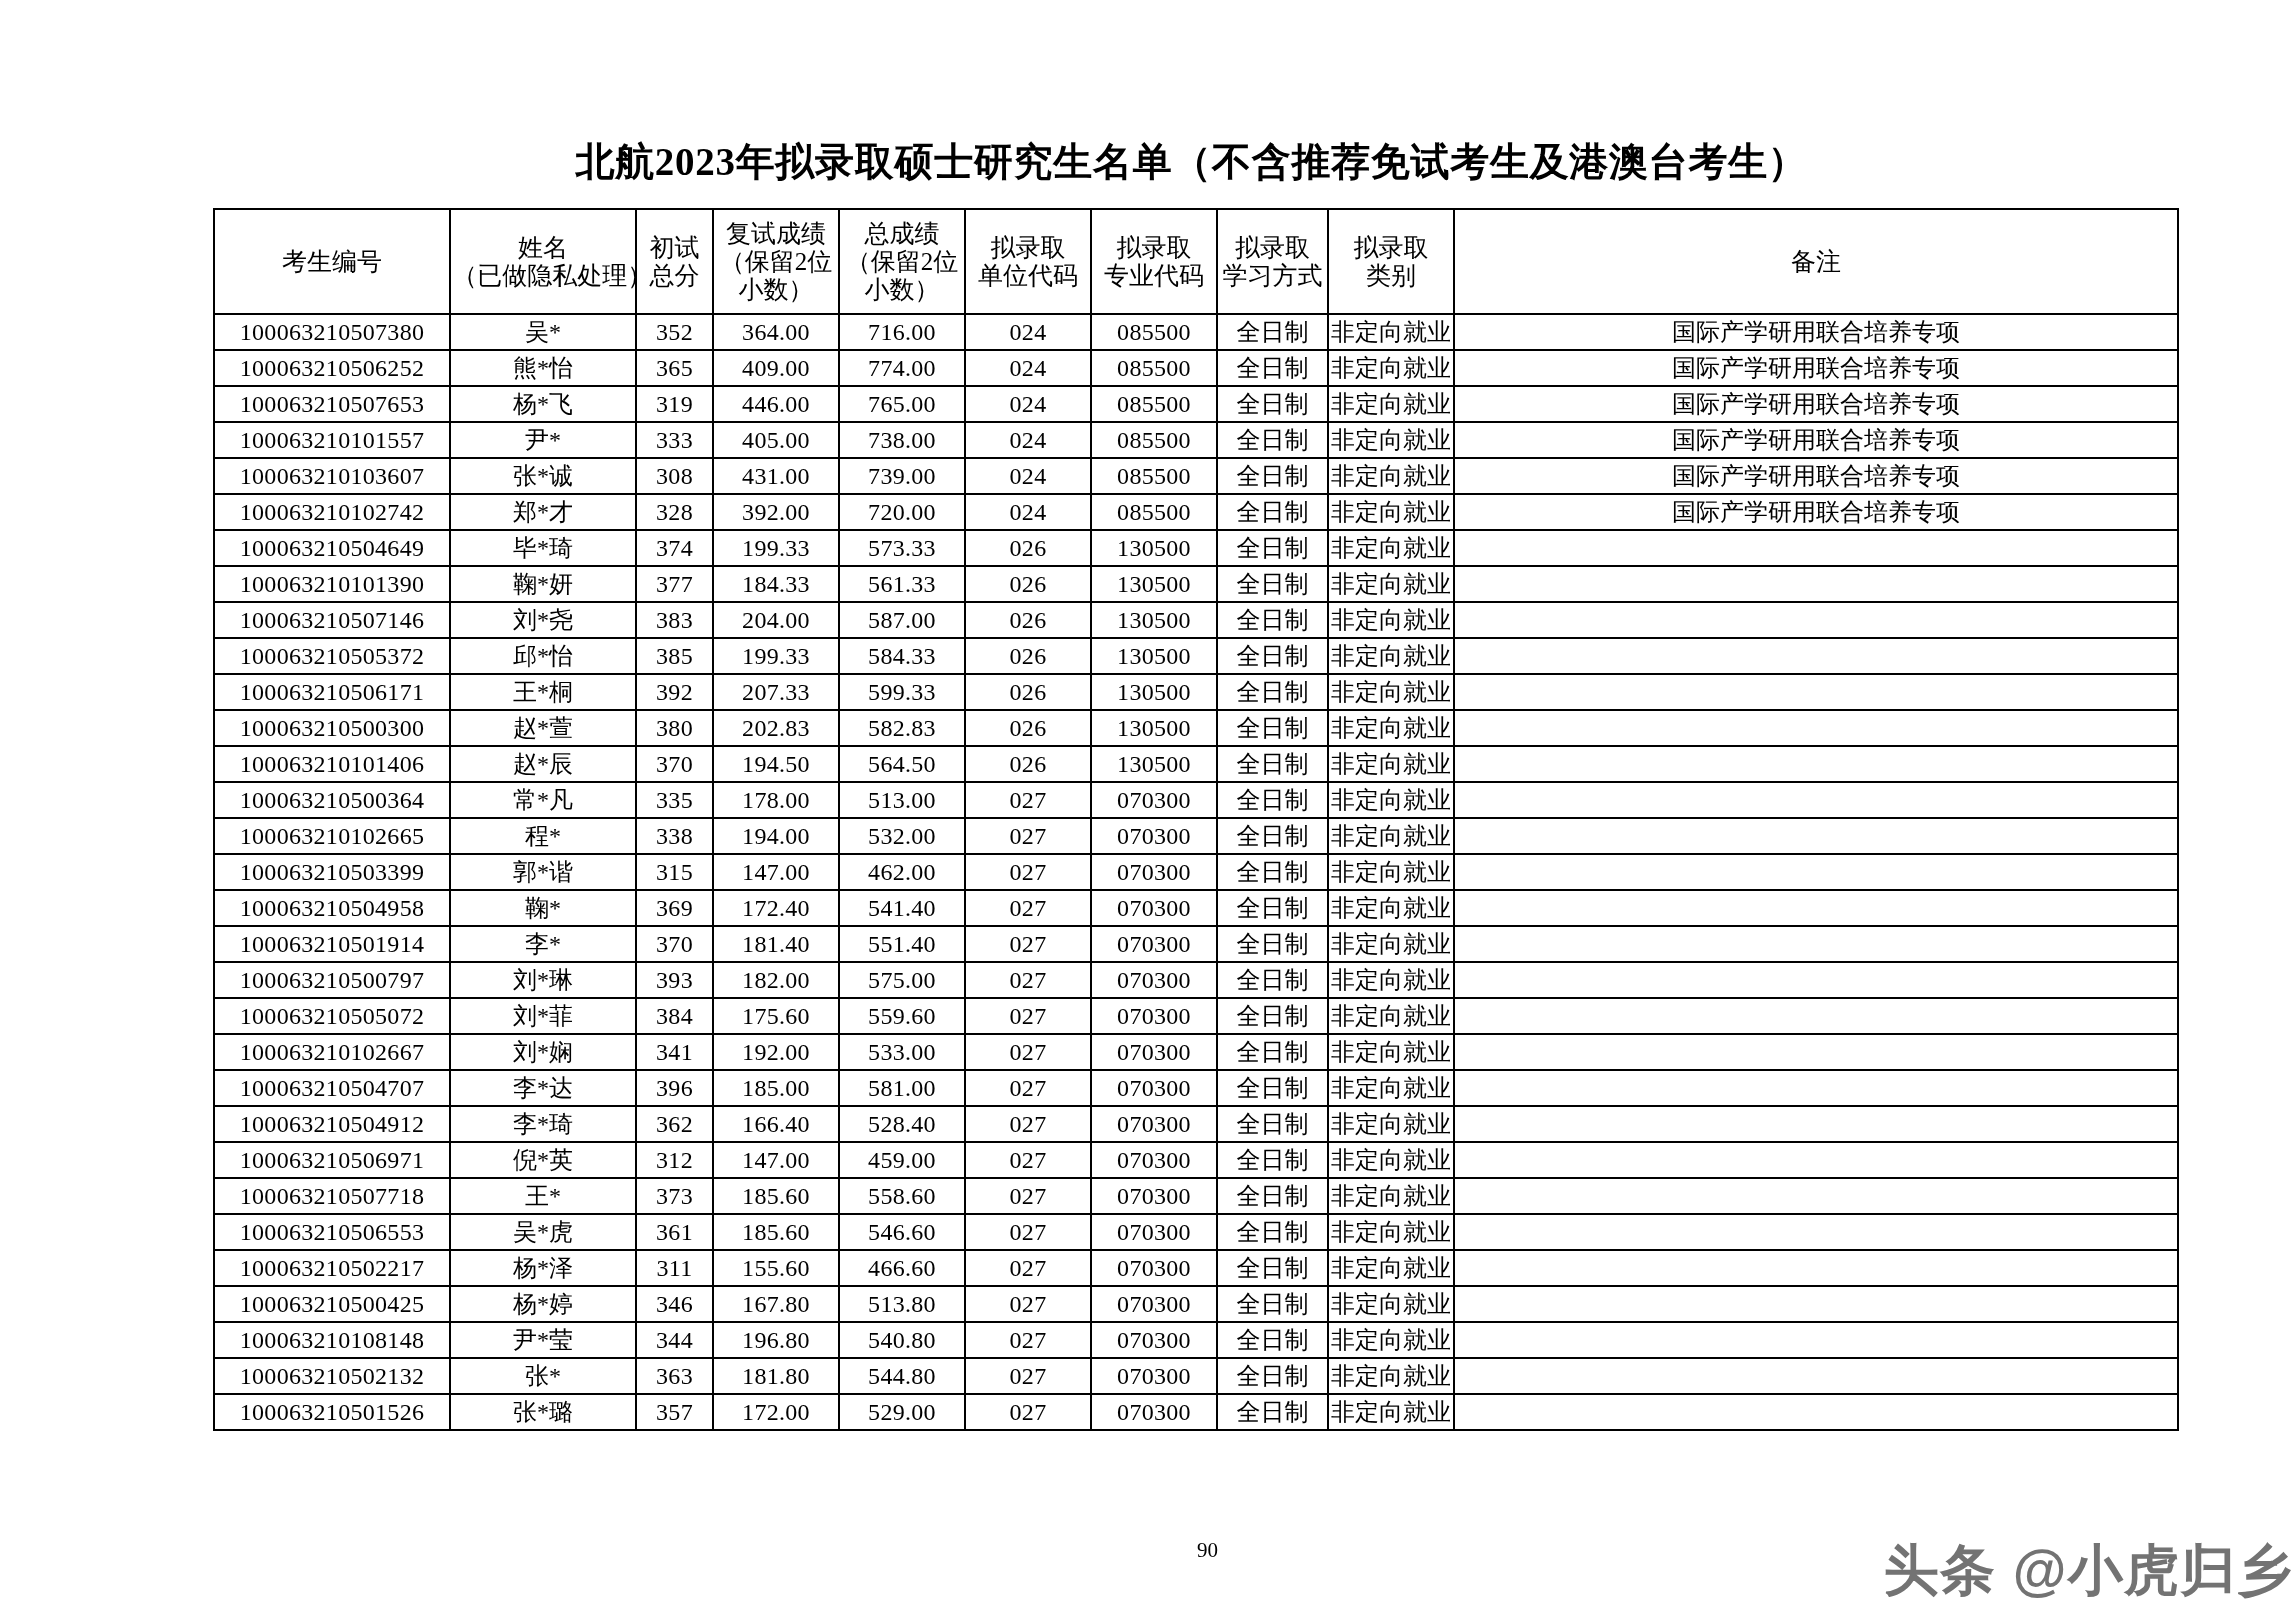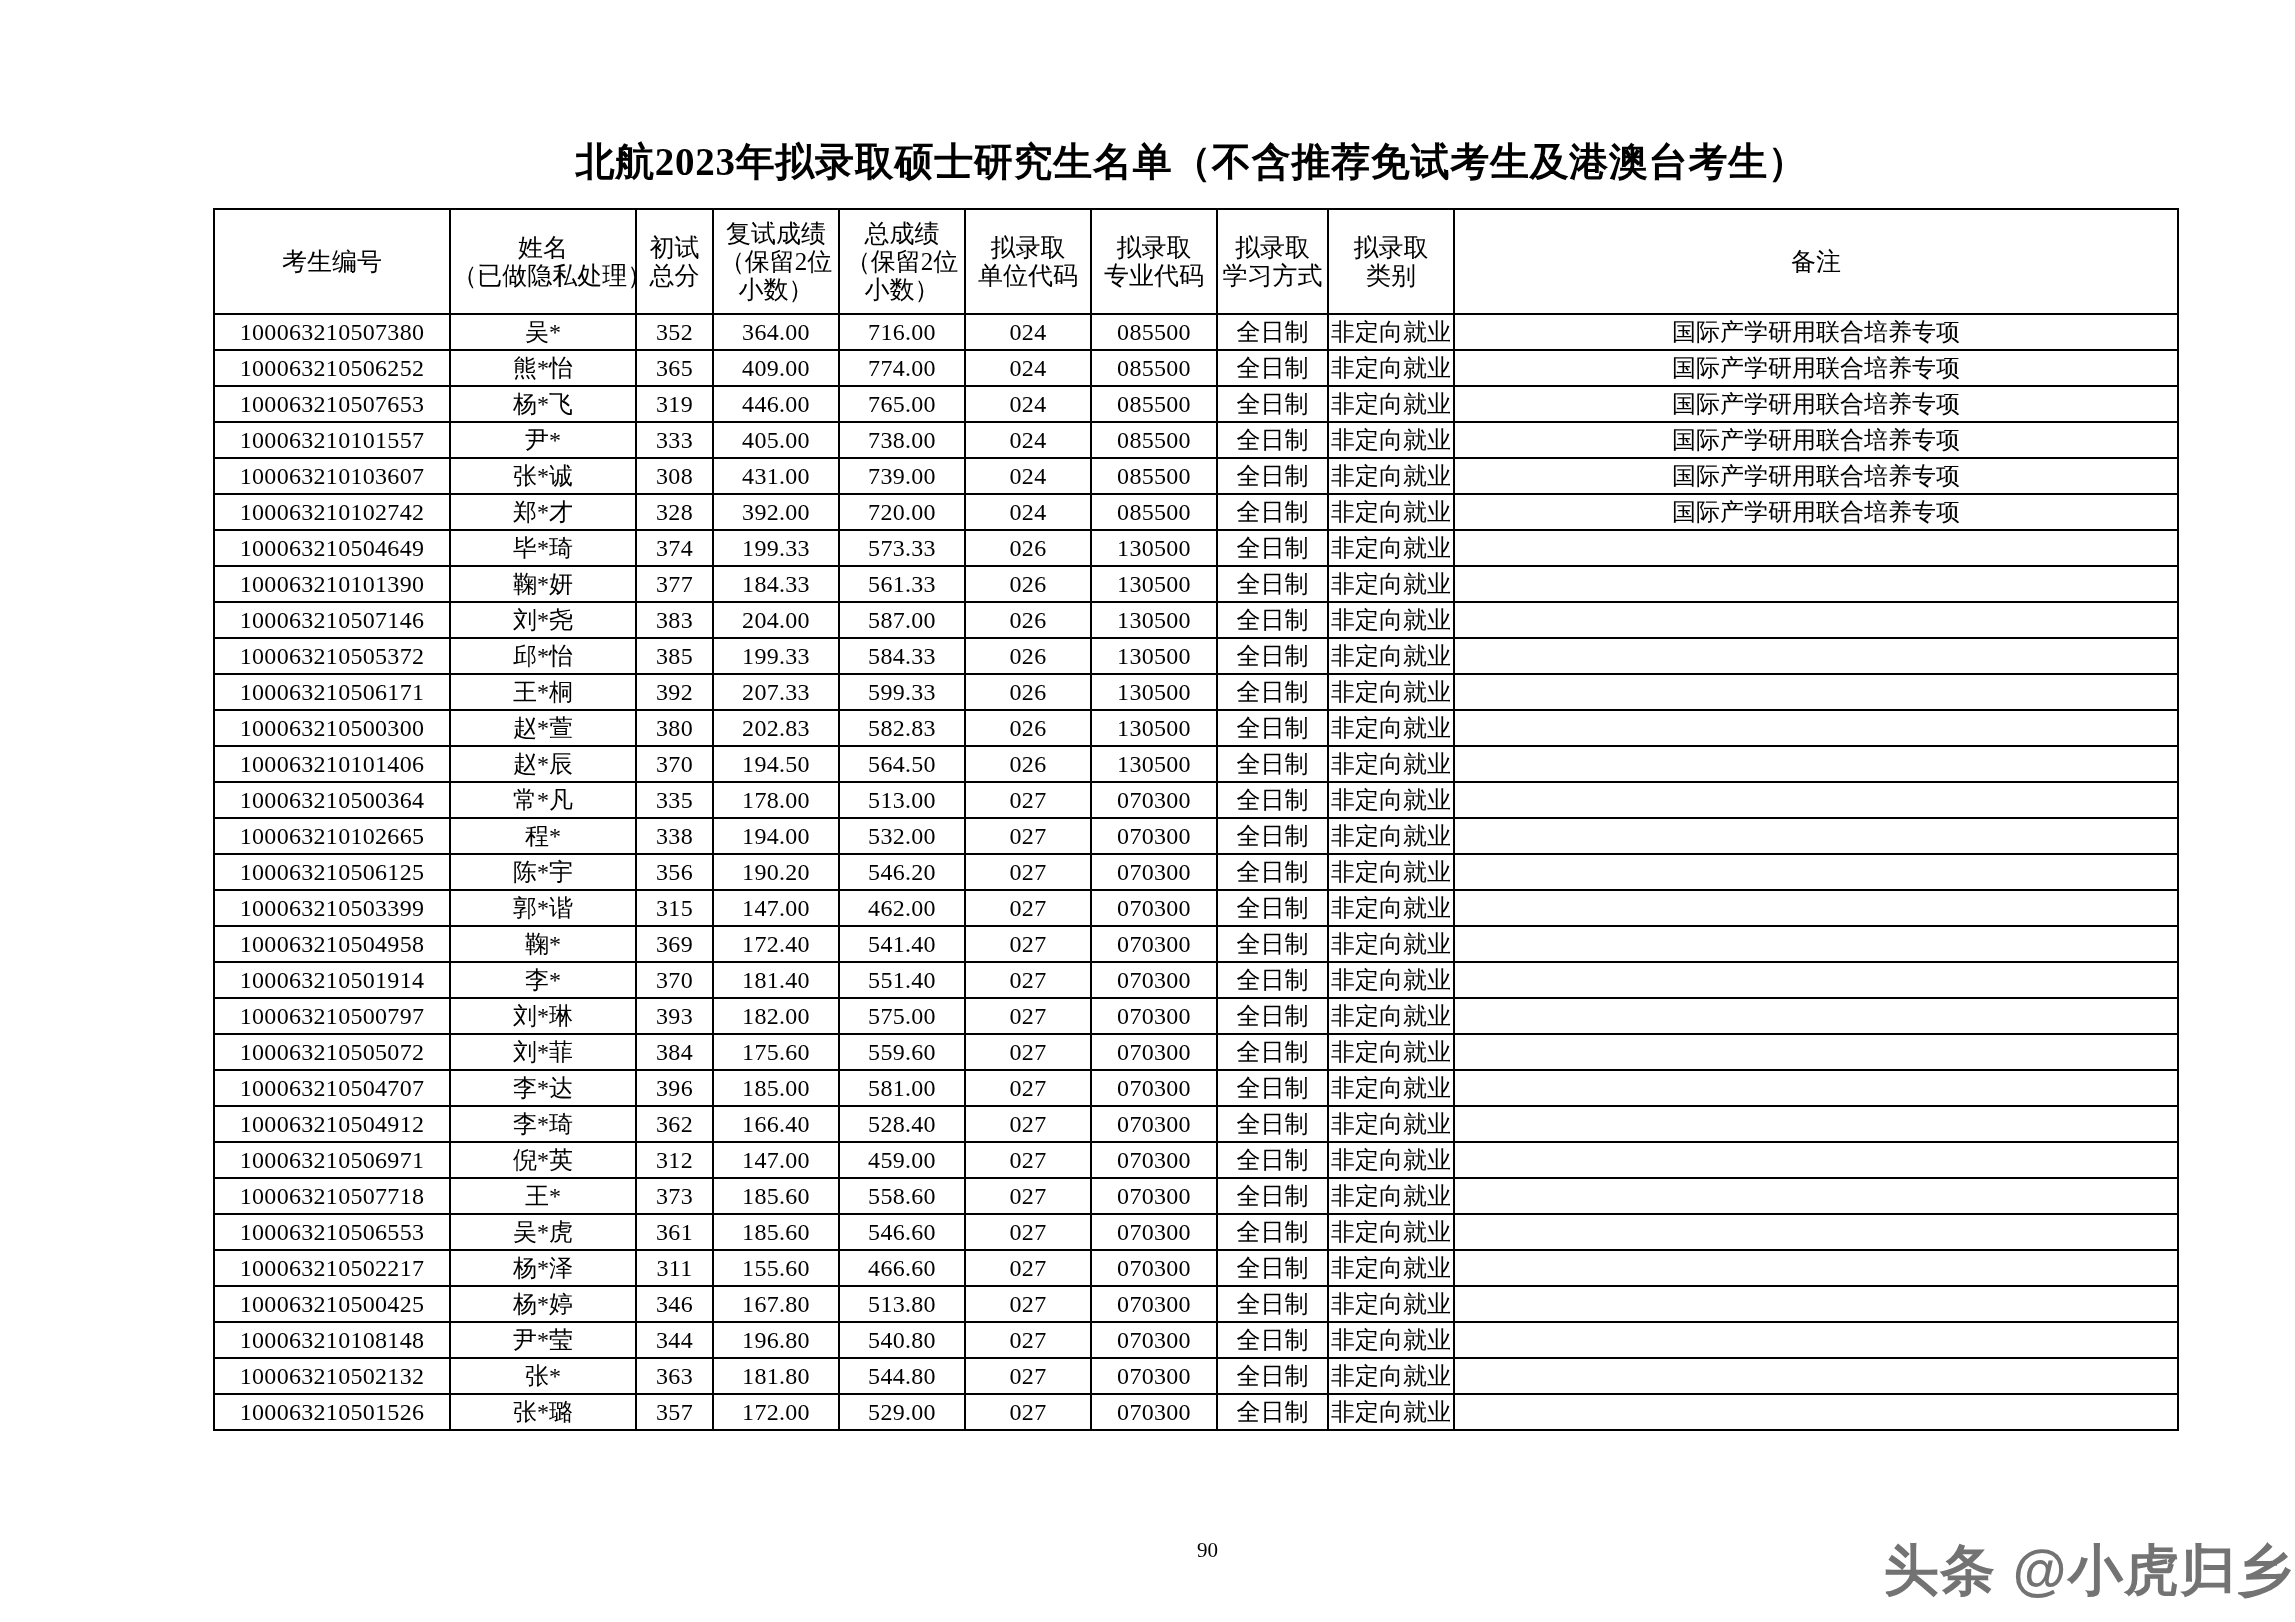--- a/index.html
+++ b/index.html
@@ -344,32 +344,20 @@
           <td class="num">338</td>
           <td class="num">194.00</td>
           <td class="num">532.00</td>
           <td class="num">027</td>
           <td class="num">070300</td>
           <td>全日制</td>
           <td>非定向就业</td>
           <td class="remark-cell"></td>
         </tr>
         <tr>
-          <td class="num">100063210506125</td>
-          <td>陈*宇</td>
-          <td class="num">356</td>
-          <td class="num">190.20</td>
-          <td class="num">546.20</td>
-          <td class="num">027</td>
-          <td class="num">070300</td>
-          <td>全日制</td>
-          <td>非定向就业</td>
-          <td class="remark-cell"></td>
-        </tr>
-        <tr>
           <td class="num">100063210503399</td>
           <td>郭*谐</td>
           <td class="num">315</td>
           <td class="num">147.00</td>
           <td class="num">462.00</td>
           <td class="num">027</td>
           <td class="num">070300</td>
           <td>全日制</td>
           <td>非定向就业</td>
           <td class="remark-cell"></td>
@@ -416,20 +404,32 @@
           <td class="num">384</td>
           <td class="num">175.60</td>
           <td class="num">559.60</td>
           <td class="num">027</td>
           <td class="num">070300</td>
           <td>全日制</td>
           <td>非定向就业</td>
           <td class="remark-cell"></td>
         </tr>
         <tr>
+          <td class="num">100063210102667</td>
+          <td>刘*娴</td>
+          <td class="num">341</td>
+          <td class="num">192.00</td>
+          <td class="num">533.00</td>
+          <td class="num">027</td>
+          <td class="num">070300</td>
+          <td>全日制</td>
+          <td>非定向就业</td>
+          <td class="remark-cell"></td>
+        </tr>
+        <tr>
           <td class="num">100063210504707</td>
           <td>李*达</td>
           <td class="num">396</td>
           <td class="num">185.00</td>
           <td class="num">581.00</td>
           <td class="num">027</td>
           <td class="num">070300</td>
           <td>全日制</td>
           <td>非定向就业</td>
           <td class="remark-cell"></td>

